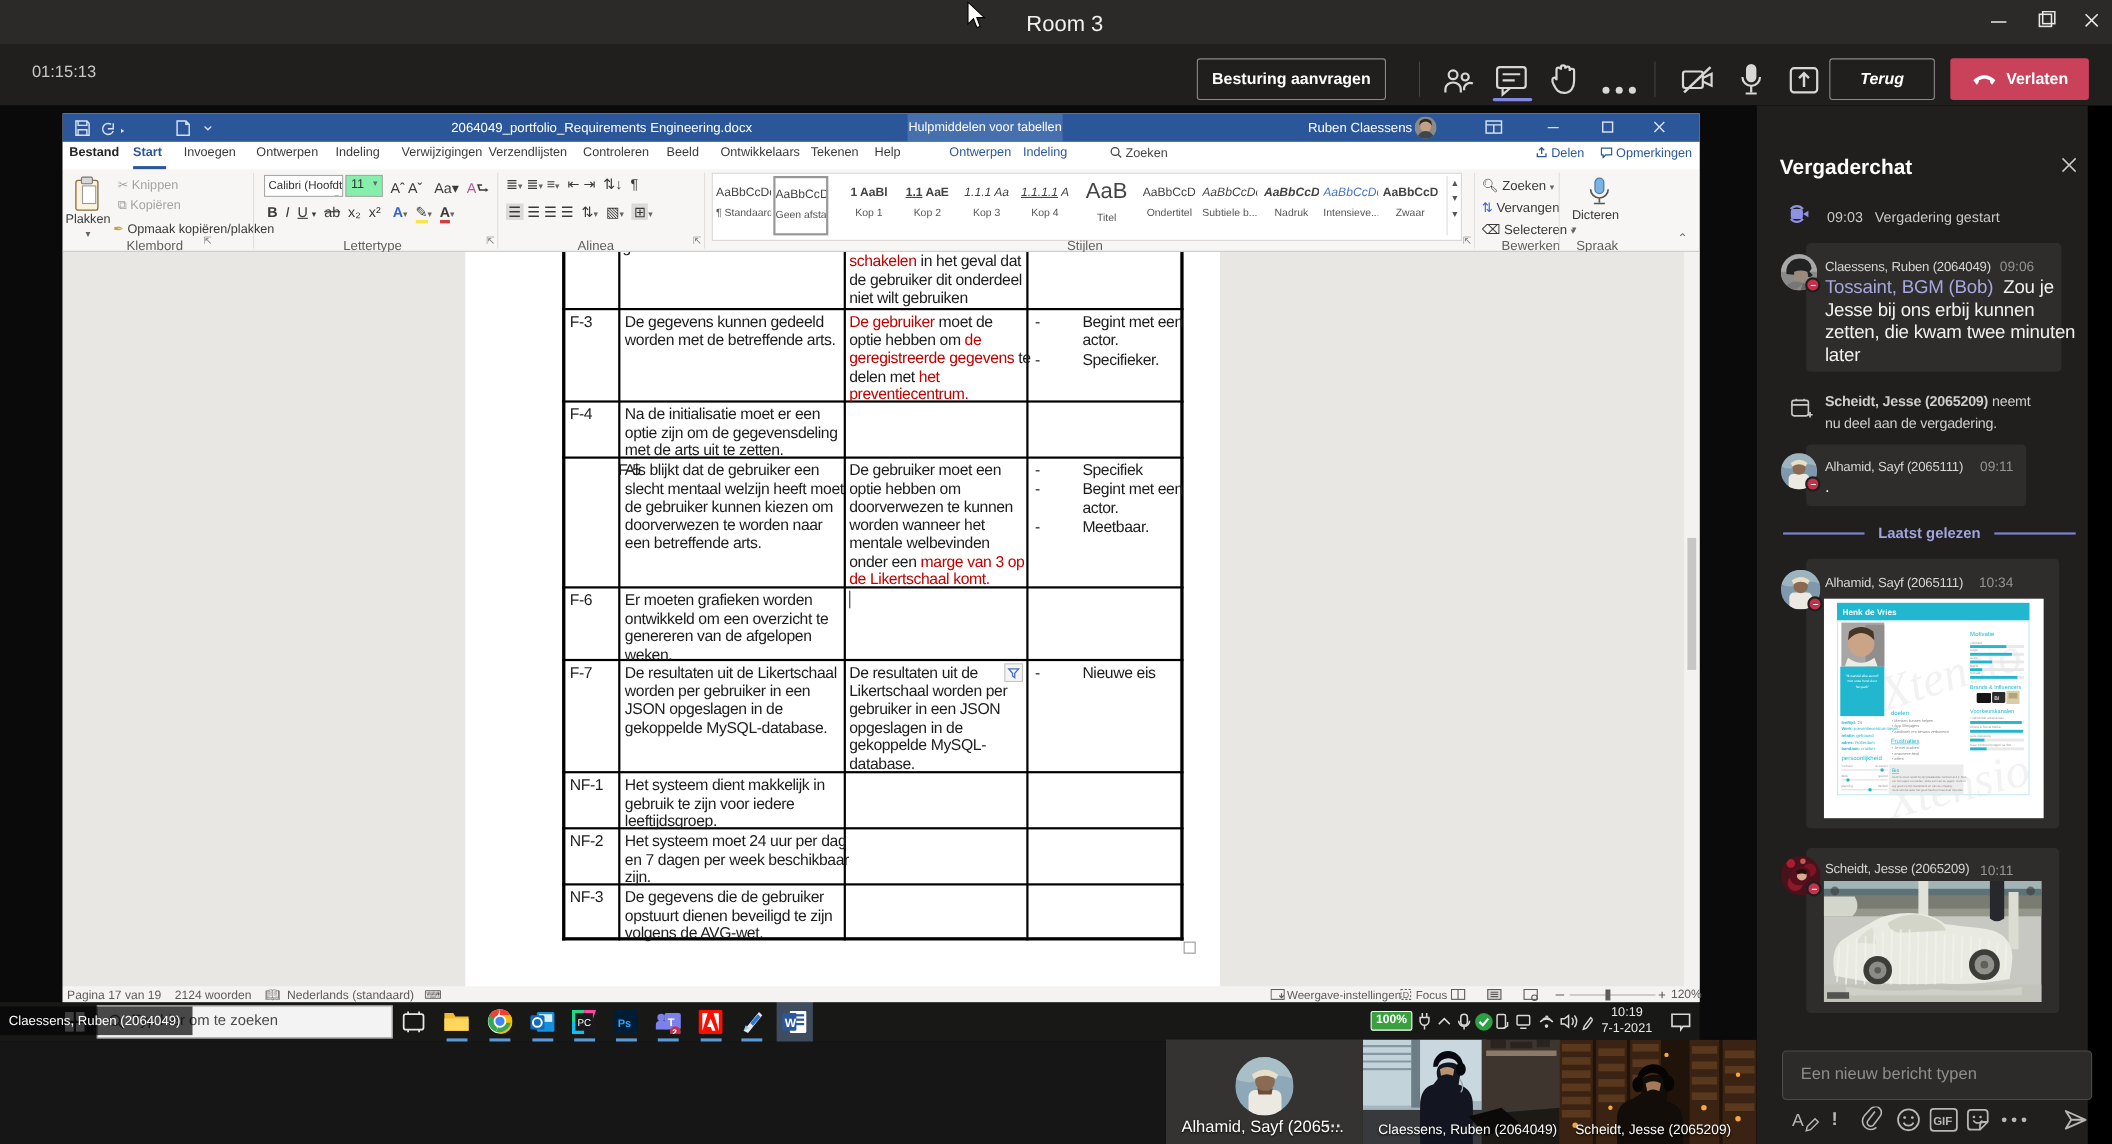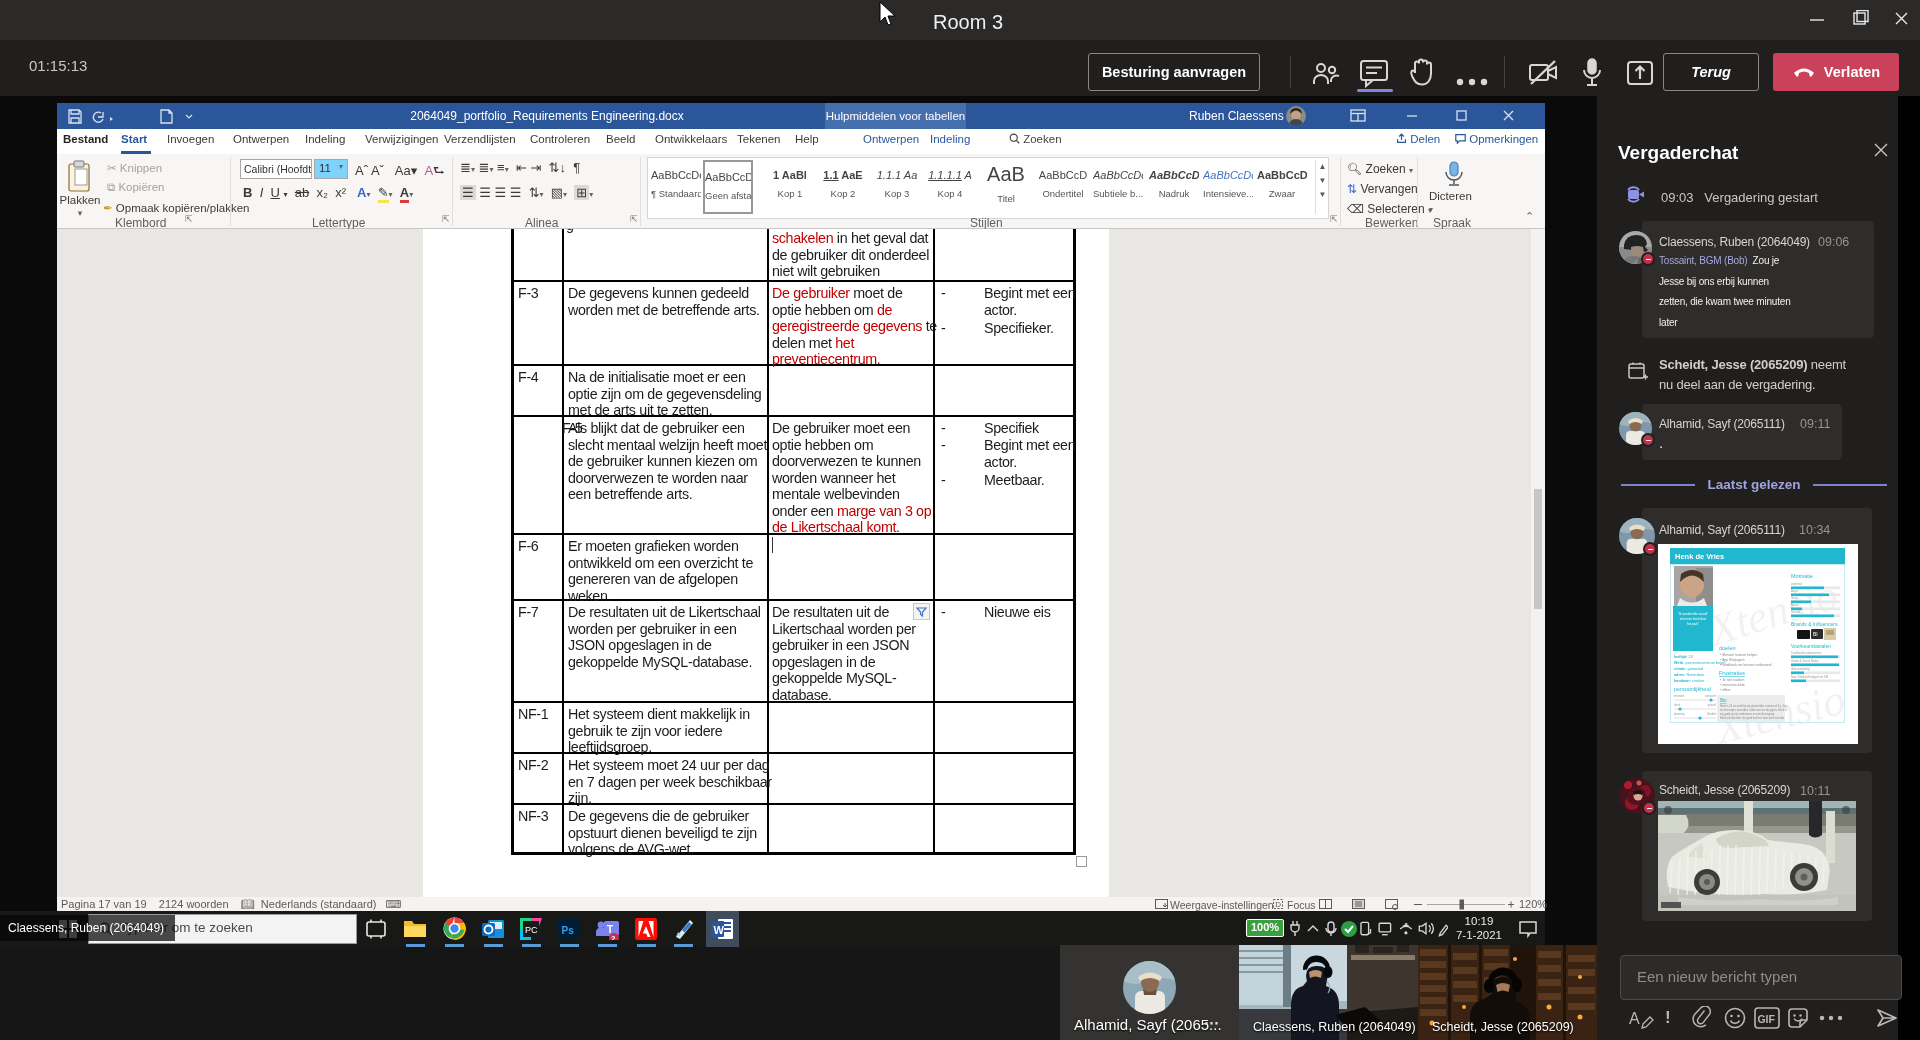--- a/index.html
+++ b/index.html
@@ -347,21 +347,21 @@
         <rect x="0" y="16" width="33" height="17" fill="#8a8a8a"></rect>
         <path d="M5 14 q2 -10 12 -10 q10 0 11 9 l-2 3 l3 3 q-2 3 -6 1 l-18 -2 z" fill="#222"></path>
         <path d="M12 16 q6 -2 12 0 q2 6 -2 9 q-6 3 -10 -2 z" fill="#9b8a7a"></path>
         <path d="M3 33 q3 -9 13 -8 l4 1 q-2 4 -8 7 z" fill="#777"></path>
         <path d="M20 26 q6 2 8 7 l-10 0 z" fill="#666"></path>
       </g>
     </svg>
   <div class="presence" style="left:44px;top:156px;"></div>
   <div class="abs" style="left:62px;top:139px;color:#d6d5d3;font-size:12px;letter-spacing:-0.2px;">Claessens, Ruben (2064049)</div>
   <div class="abs" style="left:221px;top:139px;color:#96948f;font-size:12.5px;">09:06</div>
-  <div class="abs" style="left:62px;top:155px;width:215px;color:#f2f1ef;font-size:10px;line-height:20.5px;letter-spacing:-0.2px;white-space:nowrap;"><span style="color:#a6a7dd;">Tossaint, BGM (Bob)</span>&nbsp; Zou je<br>Jesse bij ons erbij kunnen<br>zetten, die kwam twee minuten<br>later</div>
+  <div class="abs" style="left:62px;top:155px;width:215px;color:#f2f1ef;font-size:17px;line-height:20.5px;letter-spacing:-0.2px;white-space:nowrap;"><span style="color:#a6a7dd;">Tossaint, BGM (Bob)</span>&nbsp; Zou je<br>Jesse bij ons erbij kunnen<br>zetten, die kwam twee minuten<br>later</div>
 
   <svg class="abs" style="left:31px;top:266px;" width="20" height="20" viewBox="0 0 20 20">
       <rect x="1" y="2" width="15" height="14" rx="2" fill="none" stroke="#c9c8c6" stroke-width="1.5"></rect>
       <line x1="1" y1="6" x2="16" y2="6" stroke="#c9c8c6" stroke-width="1.5"></line>
       <path d="M5 2 v-1.5 M12 2 v-1.5" stroke="#c9c8c6" stroke-width="1.5"></path>
       <path d="M15 15 h5 M17.5 12.5 v5" stroke="#c9c8c6" stroke-width="1.5"></path>
     </svg>
   <div class="abs" style="left:62px;top:259px;color:#cfcecc;font-size:13px;line-height:20px;letter-spacing:-0.2px;white-space:nowrap;"><b>Scheidt, Jesse (2065209)</b> neemt<br>nu deel aan de vergadering.</div>
 
   <div class="abs card" style="left:45px;top:308px;width:200px;height:56px;"></div>
@@ -706,21 +706,21 @@
     </svg>
     <div class="abs" style="left:1px;top:40px;width:44px;text-align:center;font-size:11.5px;color:#3b3a39;">Plakken<br><span style="font-size:9px;color:#666;">▾</span></div>
     <div class="abs" style="left:50px;top:7px;font-size:11.5px;color:#a5a3a1;">✂︎ Knippen</div>
     <div class="abs" style="left:50px;top:27px;font-size:11.5px;color:#a5a3a1;">⧉ Kopiëren</div>
     <div class="abs" style="left:46px;top:47px;font-size:11.5px;color:#3b3a39;"><span style="color:#c8a035;">✒︎</span> Opmaak kopiëren/plakken</div>
     <div class="glabel" style="left:58px;">Klembord</div>
     <div class="abs" style="left:128px;top:60px;font-size:9px;color:#777;">⇱</div>
     <div class="gsep" style="left:173px;"></div>
 
     <div class="abs" style="left:183px;top:5px;width:72px;height:20px;background:#fff;border:1px solid #aaa8a6;font-size:10.5px;color:#333;padding:3px 3px;white-space:nowrap;overflow:hidden;">Calibri (Hoofdt <span style="float:right;font-size:8px;color:#666;">▾</span></div>
-    <div class="abs" style="left:257px;top:5px;width:34px;height:20px;background:#7dd3fc;border:1px solid #aaa8a6;font-size:11.5px;color:#333;padding:2px 4px;">11 <span style="float:right;font-size:8px;color:#666;">▾</span></div>
+    <div class="abs" style="left:257px;top:5px;width:34px;height:20px;background:#86efac;border:1px solid #aaa8a6;font-size:11.5px;color:#333;padding:2px 4px;">11 <span style="float:right;font-size:8px;color:#666;">▾</span></div>
     <div class="abs" style="left:298px;top:7px;font-size:13px;color:#3b3a39;">Aˆ Aˇ&nbsp;&nbsp;&nbsp;Aa▾&nbsp;&nbsp;<span style="color:#b4589b;">A</span>⮑</div>
     <div class="abs" style="left:186px;top:31px;font-size:13px;color:#3b3a39;"><b>B</b>&nbsp;&nbsp;<i>I</i>&nbsp;&nbsp;<u>U</u> <span style="font-size:8px;">▾</span>&nbsp;&nbsp;<s>ab</s>&nbsp;&nbsp;x₂&nbsp;&nbsp;x²</div>
     <div class="abs" style="left:300px;top:31px;font-size:13px;"><span style="color:#3666c9;font-weight:bold;">A</span><span style="font-size:8px;color:#666;">▾</span>&nbsp;&nbsp;<span style="border-bottom:3px solid #f6e64a;color:#3b3a39;">✎</span><span style="font-size:8px;color:#666;">▾</span>&nbsp;&nbsp;<span style="border-bottom:3px solid #d83b3b;color:#3b3a39;font-weight:bold;">A</span><span style="font-size:8px;color:#666;">▾</span></div>
     <div class="glabel" style="left:255px;">Lettertype</div>
     <div class="abs" style="left:385px;top:60px;font-size:9px;color:#777;">⇱</div>
     <div class="gsep" style="left:395px;"></div>
 
     <div class="abs" style="left:403px;top:6px;font-size:13px;color:#3b3a39;">≣<span style="font-size:8px;color:#666;">▾</span>&nbsp;≣<span style="font-size:8px;color:#666;">▾</span>&nbsp;≡<span style="font-size:8px;color:#666;">▾</span>&nbsp;&nbsp;⇤&nbsp;⇥&nbsp;&nbsp;⇅↓&nbsp;&nbsp;¶</div>
     <div class="abs" style="left:403px;top:31px;font-size:13px;color:#3b3a39;"><span style="background:#dcdad8;padding:0 2px;">☰</span>&nbsp;☰&nbsp;☰&nbsp;☰&nbsp;&nbsp;⇅<span style="font-size:8px;color:#666;">▾</span>&nbsp;&nbsp;▧<span style="font-size:8px;color:#666;">▾</span>&nbsp;&nbsp;<span style="background:#dcdad8;padding:0 2px;">⊞</span><span style="font-size:8px;color:#666;">▾</span></div>
     <div class="glabel" style="left:468px;">Alinea</div>

